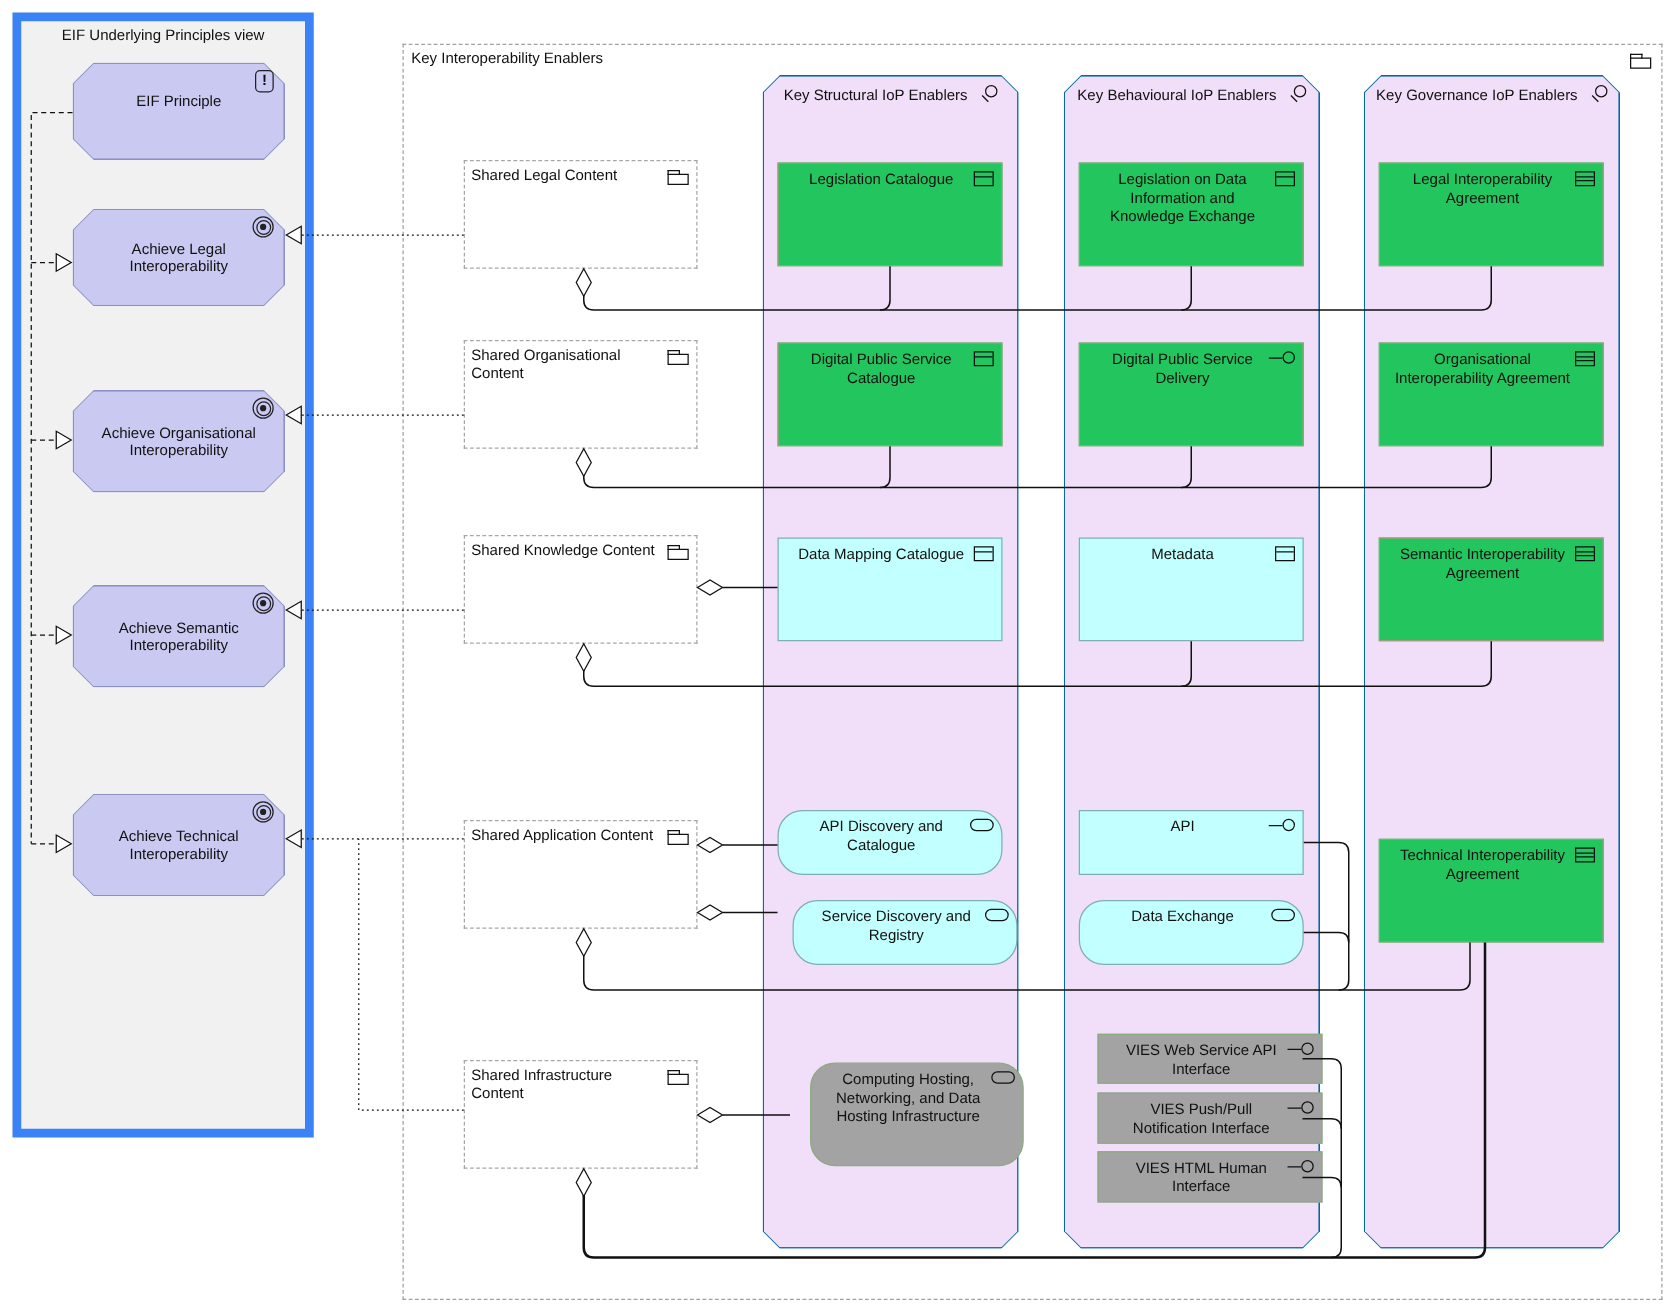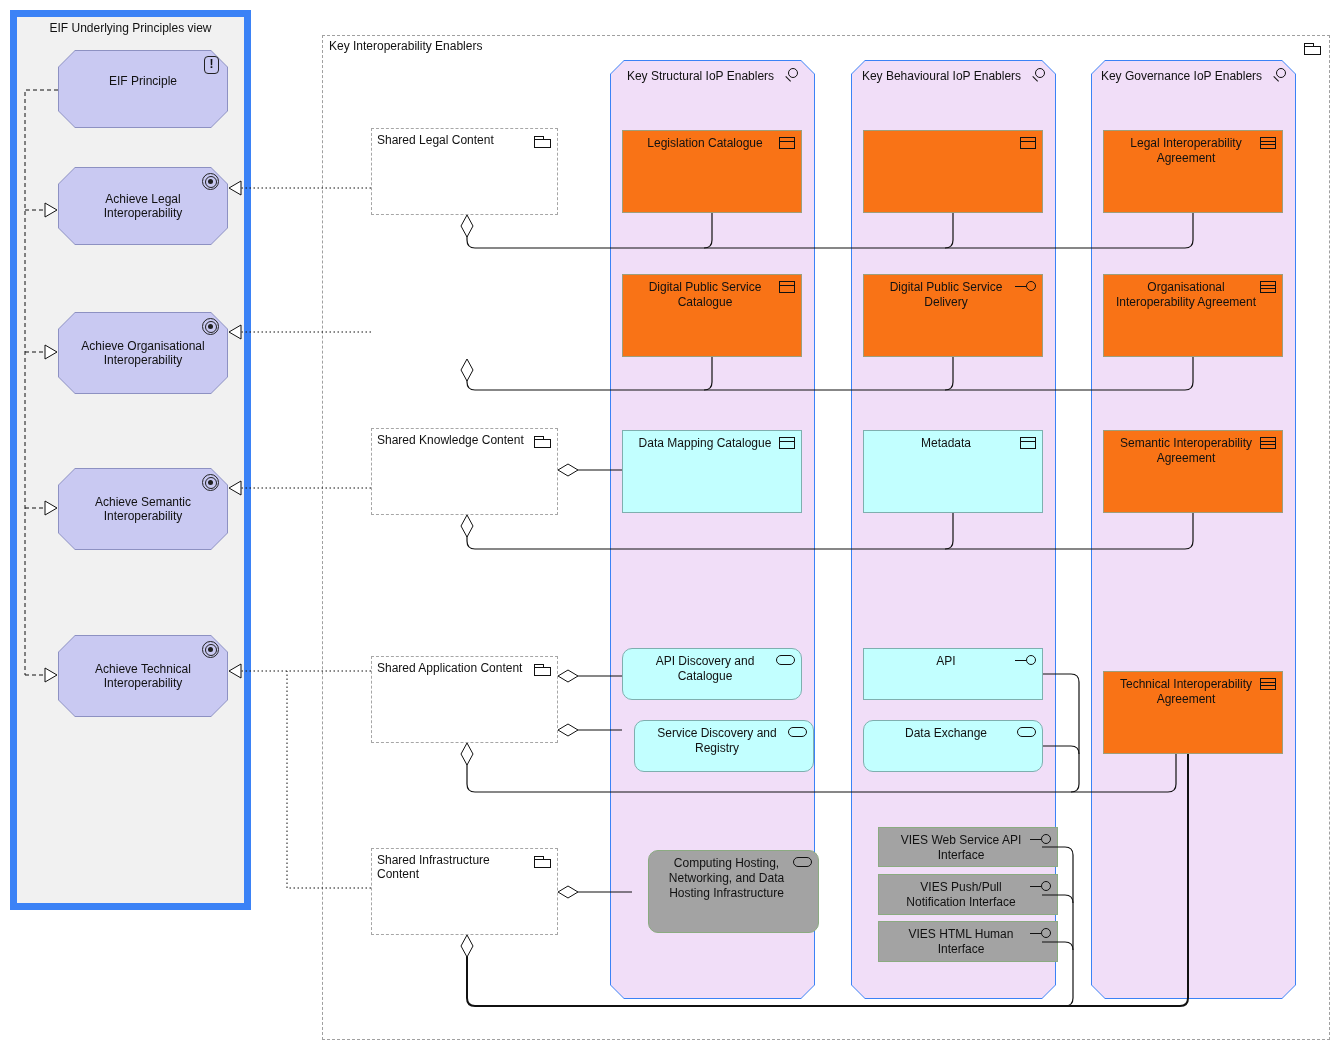--- a/index.html
+++ b/index.html
@@ -7,21 +7,21 @@
          font-family:"Liberation Sans",sans-serif;font-size:12px;color:#111;}
   
   .left-panel{position:absolute;left:10px;top:10px;width:241px;height:900px;
               background:#f1f1f1;border:7px solid #3b82f6;box-sizing:border-box;z-index:0;}
   .left-panel .panel-title{position:absolute;top:4px;left:0;width:100%;text-align:center;}
   .big-container{position:absolute;left:322px;top:35px;width:1008px;height:1005px;
                  border:1px dashed #a0a0a0;box-sizing:border-box;z-index:0;background:#fff;}
   .big-container .big-title{position:absolute;top:3px;left:6px;}
   .big-container .ic-folder{position:absolute;top:6px;right:8px;}
   
-  .colbox{position:absolute;top:60px;width:205px;height:939px;background:#3b82f6;z-index:1;
+  .colbox{position:absolute;top:60px;width:205px;height:939px;background:#0369a1;z-index:1;
           clip-path:polygon(14px 0,calc(100% - 14px) 0,100% 14px,100% calc(100% - 14px),
           calc(100% - 14px) 100%,14px 100%,0 calc(100% - 14px),0 14px);}
   .colbox::before{content:"";position:absolute;inset:1px;background:#f1def8;
           clip-path:polygon(13px 0,calc(100% - 13px) 0,100% 13px,100% calc(100% - 13px),
           calc(100% - 13px) 100%,13px 100%,0 calc(100% - 13px),0 13px);}
   .colhead{position:relative;z-index:2;display:flex;align-items:center;justify-content:center;
            gap:9px;padding-top:8px;}
   .goal{position:absolute;left:58px;width:170px;background:#8d91c2;z-index:2;
         clip-path:polygon(17px 0,calc(100% - 17px) 0,100% 17px,100% calc(100% - 17px),
         calc(100% - 17px) 100%,17px 100%,0 calc(100% - 17px),0 17px);}
@@ -37,24 +37,24 @@
   .group{position:absolute;width:187px;height:87px;background:#fff;border:1px dashed #a6a6a6;
          box-sizing:border-box;z-index:2;}
   .group .lbl{position:absolute;top:4px;left:5px;right:26px;}
   .group .ic-folder{position:absolute;top:6px;right:6px;}
   
   .node{position:absolute;box-sizing:border-box;border:1px solid;z-index:3;
         display:flex;justify-content:center;text-align:center;
         padding:5px 24px 4px 10px;line-height:15px;}
   .node .lbl{display:block;}
   .node .ic{position:absolute;top:6px;right:6px;}
-  .yellow{background:#f97316;border-color:#9e9e7a;}
+  .yellow{background:#22c55e;border-color:#9e9e7a;}
   .cyan{background:#c2ffff;border-color:#7fafaf;}
   .green{background:#a3a3a3;border-color:#8bab81;margin-left:16px;}
-  .rounded{border-radius:10px;}
+  .rounded{border-radius:20px;}
   
   .ic-object,.ic-contract{position:relative;width:16px;height:12px;border:1px solid #111;
         box-sizing:border-box;display:inline-block;}
   .ic-object::before,.ic-contract::before{content:"";position:absolute;left:0;right:0;top:3px;
         border-top:1px solid #111;}
   .ic-contract::after{content:"";position:absolute;left:0;right:0;bottom:3px;
         border-bottom:1px solid #111;}
   .ic-service{width:19px;height:10px;border:1px solid #111;border-radius:6px;
         box-sizing:border-box;display:inline-block;}
   .ic-interface{position:relative;width:21px;height:11px;display:inline-block;}
@@ -133,20 +133,24 @@
     <div class="colhead">
       <span class="lbl">Key Governance IoP Enablers</span>
       <span class="ic-magnifier"></span>
     </div>
   </div>
 
   <div class="group" style="left:371px;top:128px;">
     <span class="lbl">Shared Legal Content</span>
     <span class="ic-folder"></span>
   </div>
+  <div class="group" style="left:371px;top:272px;">
+    <span class="lbl">Shared Organisational Content</span>
+    <span class="ic-folder"></span>
+  </div>
   <div class="group" style="left:371px;top:428px;">
     <span class="lbl">Shared Knowledge Content</span>
     <span class="ic-folder"></span>
   </div>
   <div class="group" style="left:371px;top:656px;">
     <span class="lbl">Shared Application Content</span>
     <span class="ic-folder"></span>
   </div>
   <div class="group" style="left:371px;top:848px;">
     <span class="lbl">Shared Infrastructure Content</span>
@@ -172,20 +176,21 @@
   <div class="node cyan rounded" style="left:634px;top:720px;width:180px;height:52px;">
     <span class="lbl">Service Discovery and Registry</span>
     <span class="ic ic-service"></span>
   </div>
   <div class="node green rounded" style="left:632px;top:850px;width:171px;height:83px;">
     <span class="lbl">Computing Hosting, Networking, and Data Hosting Infrastructure</span>
     <span class="ic ic-service"></span>
   </div>
 
   <div class="node yellow" style="left:863px;top:130px;width:180px;height:83px;">
+    <span class="lbl">Legislation on Data Information and Knowledge Exchange</span>
     <span class="ic ic-object"></span>
   </div>
   <div class="node yellow" style="left:863px;top:274px;width:180px;height:83px;">
     <span class="lbl">Digital Public Service Delivery</span>
     <span class="ic ic-interface"></span>
   </div>
   <div class="node cyan" style="left:863px;top:430px;width:180px;height:83px;">
     <span class="lbl">Metadata</span>
     <span class="ic ic-object"></span>
   </div>

